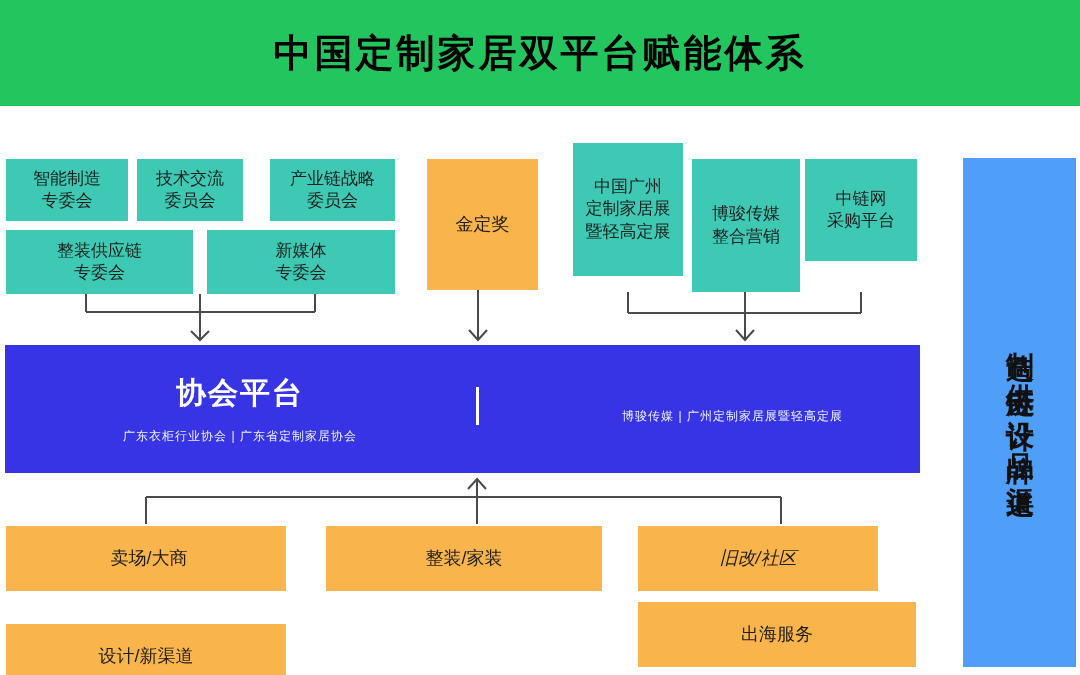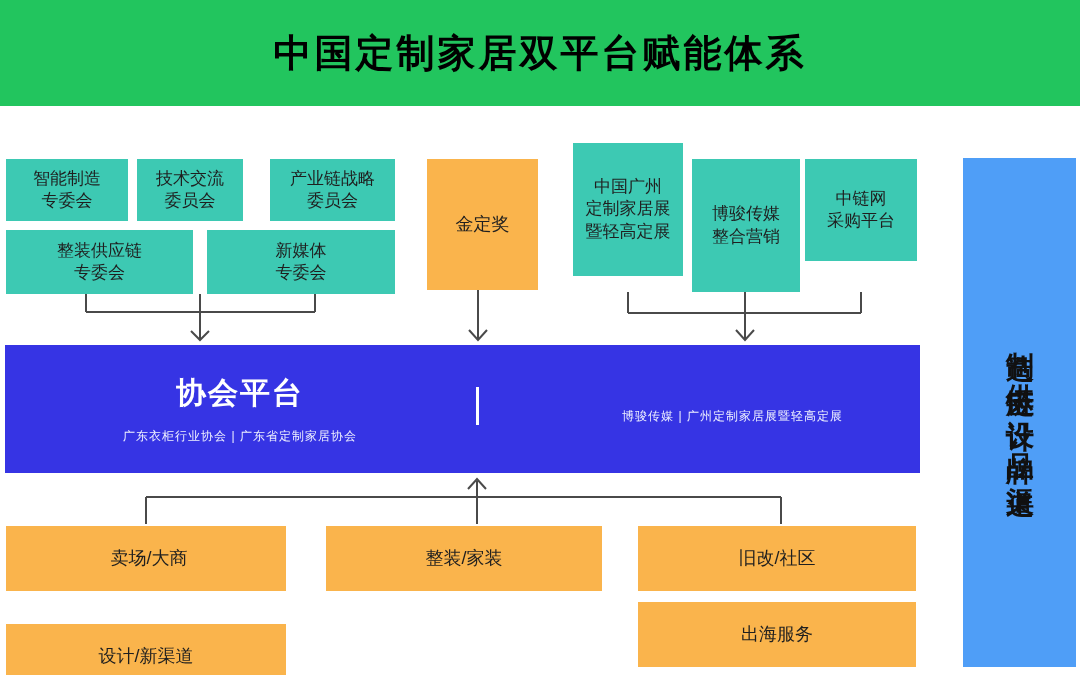--- a/index.html
+++ b/index.html
@@ -39,21 +39,21 @@
                align-items:center;justify-content:center;text-align:center;color:#fff;}
   .band .g-left{left:30px;width:410px;}
   .band .g-right{left:535px;width:385px;}
   .band .p-title{font-size:30px;font-weight:700;letter-spacing:2px;}
   .band .p-sub{font-size:12px;margin-top:14px;color:#eef0ff;letter-spacing:1px;}
   .band .divider{position:absolute;left:471px;top:42px;width:3px;height:38px;background:#ffffff;}
 
   
   .b11{left:6px;top:526px;width:280px;height:65px;padding-left:6px;}
   .b12{left:326px;top:526px;width:276px;height:65px;}
-  .b13{left:638px;top:526px;width:278px;height:65px;}
+  .b13{left:638px;top:526px;width:240px;height:65px;font-style:italic;}
   .b21{left:6px;top:624px;width:280px;height:65px;}
   .b22{left:326px;top:602px;width:276px;height:65px;}
   .b23{left:638px;top:602px;width:278px;height:65px;}
 
   
   .vbar{position:absolute;left:963px;top:158px;width:113px;height:509px;background:#4f9ef7;
         display:flex;flex-direction:column;align-items:center;justify-content:center;
         gap:27px;padding-bottom:26px;box-sizing:border-box;}
   .vbar .vword{writing-mode:vertical-rl;text-orientation:upright;font-size:28px;
         font-weight:700;color:#111;letter-spacing:3px;}

